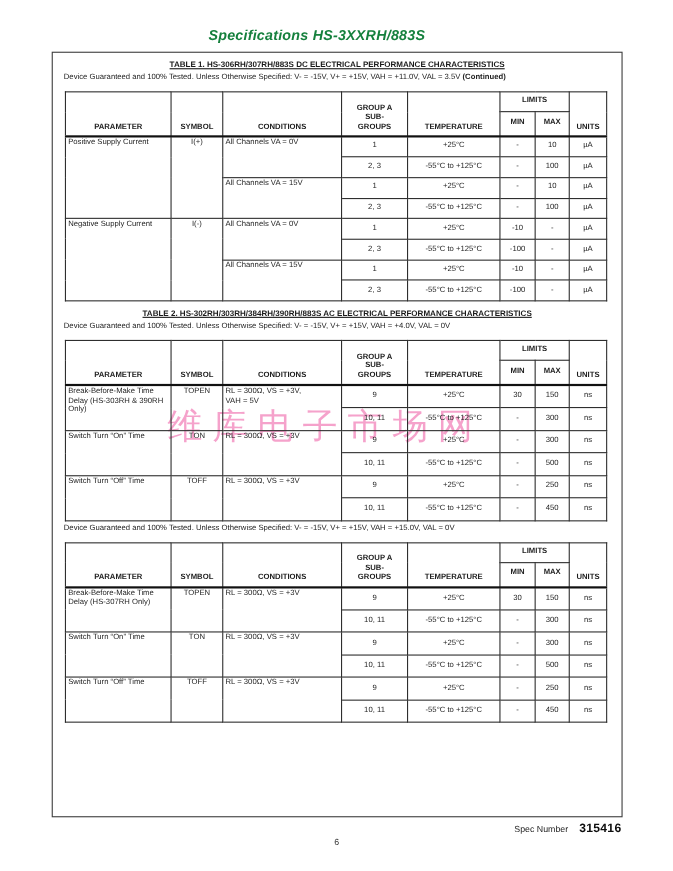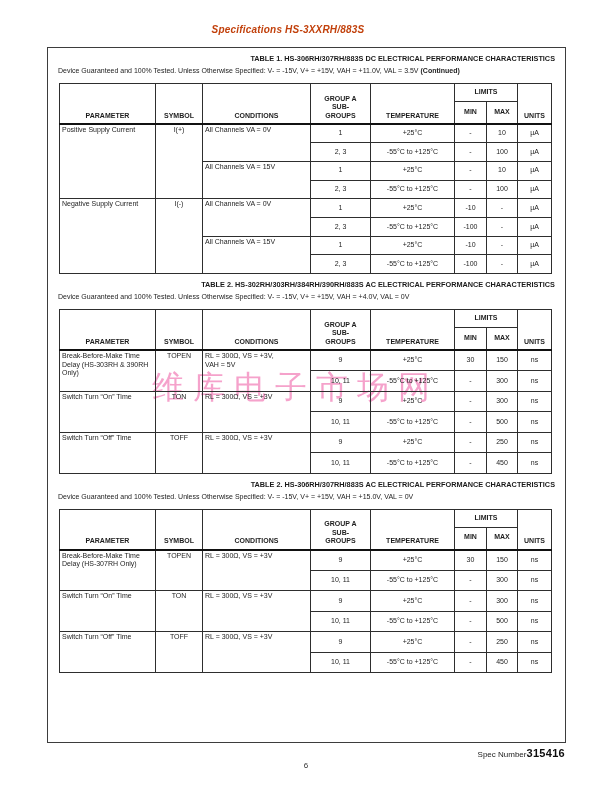--- a/index.html
+++ b/index.html
@@ -3,37 +3,37 @@
 <meta charset="utf-8">
 <style>
   html,body{margin:0;padding:0;}
   body{
     width:612px;height:792px;position:relative;background:#ffffff;
     font-family:"Liberation Sans","DejaVu Sans",sans-serif;color:#1f1f1f;
     overflow:hidden;
   }
   .page-title{
     position:absolute;top:24px;left:0;width:576px;text-align:center;
-    font-size:10px;font-weight:bold;font-style:italic;color:#c2410c;
+    font-size:13px;font-weight:bold;font-style:italic;color:#15803d;
     letter-spacing:0.2px;
   }
   .watermark{
     position:absolute;left:152px;top:366px;width:400px;
     font-size:32px;color:#ec4899;opacity:0.5;letter-spacing:9px;
     white-space:nowrap;pointer-events:none;
   }
   .doc-box{
     position:absolute;left:47px;top:47px;width:519px;height:696px;
     border:1.6px solid #3d3d3d;box-sizing:border-box;
     padding:6px 10px 0 10px;background:transparent;
   }
   .tbl-block{margin:0;}
   .tbl-caption{
-    text-align:right;font-size:7.3px;font-weight:bold;color:#1a1a1a;
-    line-height:10px;margin-top:0;
+    text-align:center;font-size:7.3px;font-weight:bold;color:#1a1a1a;
+    line-height:10px;margin-top:0;text-decoration:underline;
   }
   .tbl-block + .tbl-block .tbl-caption{margin-top:6px;}
   .tbl-subtitle{
     font-size:7px;color:#222;line-height:10px;margin-top:2px;text-align:left;
   }
   .tbl-subtitle .bold{font-weight:bold;}
   table.spec-table{
     border-collapse:collapse;table-layout:fixed;width:492px;
     margin-top:7px;margin-left:1px;
     font-size:7px;color:#1d1d1d;
@@ -52,21 +52,21 @@
   table.spec-table tbody{border-top:2px solid #111;}
   table.rows-short tbody tr{height:18.7px;}
   table.rows-tall tbody tr{height:20.5px;}
   table.spec-table td{padding:1px 2px;line-height:8.5px;}
   td.c-param{text-align:left;vertical-align:top;padding:2px 3px;line-height:9px;}
   td.c-sym{text-align:center;vertical-align:top;padding-top:2px;}
   td.c-cond{text-align:left;vertical-align:top;padding:2px 3px;white-space:pre-line;line-height:9px;}
   td.c-sub,td.c-temp,td.c-min,td.c-max,td.c-units{text-align:center;vertical-align:middle;}
   .footer-spec{
     position:absolute;top:747px;right:47px;
-    display:flex;align-items:baseline;gap:0;
+    display:flex;align-items:baseline;gap:10px;
   }
   .footer-spec .spec-label{font-size:8px;color:#222;}
   .footer-spec .spec-num{font-size:11px;font-weight:bold;color:#0d0d0d;letter-spacing:0.3px;}
   .page-number{
     position:absolute;top:761px;left:0;width:612px;text-align:center;
     font-size:8px;color:#333;
   }
 </style>
 </head>
 <body>
@@ -257,21 +257,20 @@
               <td class="c-sub">10, 11</td>
               <td class="c-temp">-55°C to +125°C</td>
               <td class="c-min">-</td>
               <td class="c-max">450</td>
               <td class="c-units">ns</td>
             </tr>
           </tbody>
         </table>
       </section>
       <section class="tbl-block">
-        <div class="tbl-caption">TABLE 2. HS-306RH/307RH/883S AC ELECTRICAL PERFORMANCE CHARACTERISTICS</div>
         <div class="tbl-subtitle"><span>Device Guaranteed and 100% Tested. Unless Otherwise Specified: V- = -15V, V+ = +15V, VAH = +15.0V, VAL = 0V</span></div>
         <table class="spec-table rows-tall">
           <colgroup>
             <col style="width: 96px;">
             <col style="width: 47px;">
             <col style="width: 108px;">
             <col style="width: 60px;">
             <col style="width: 84px;">
             <col style="width: 32px;">
             <col style="width: 31px;">

